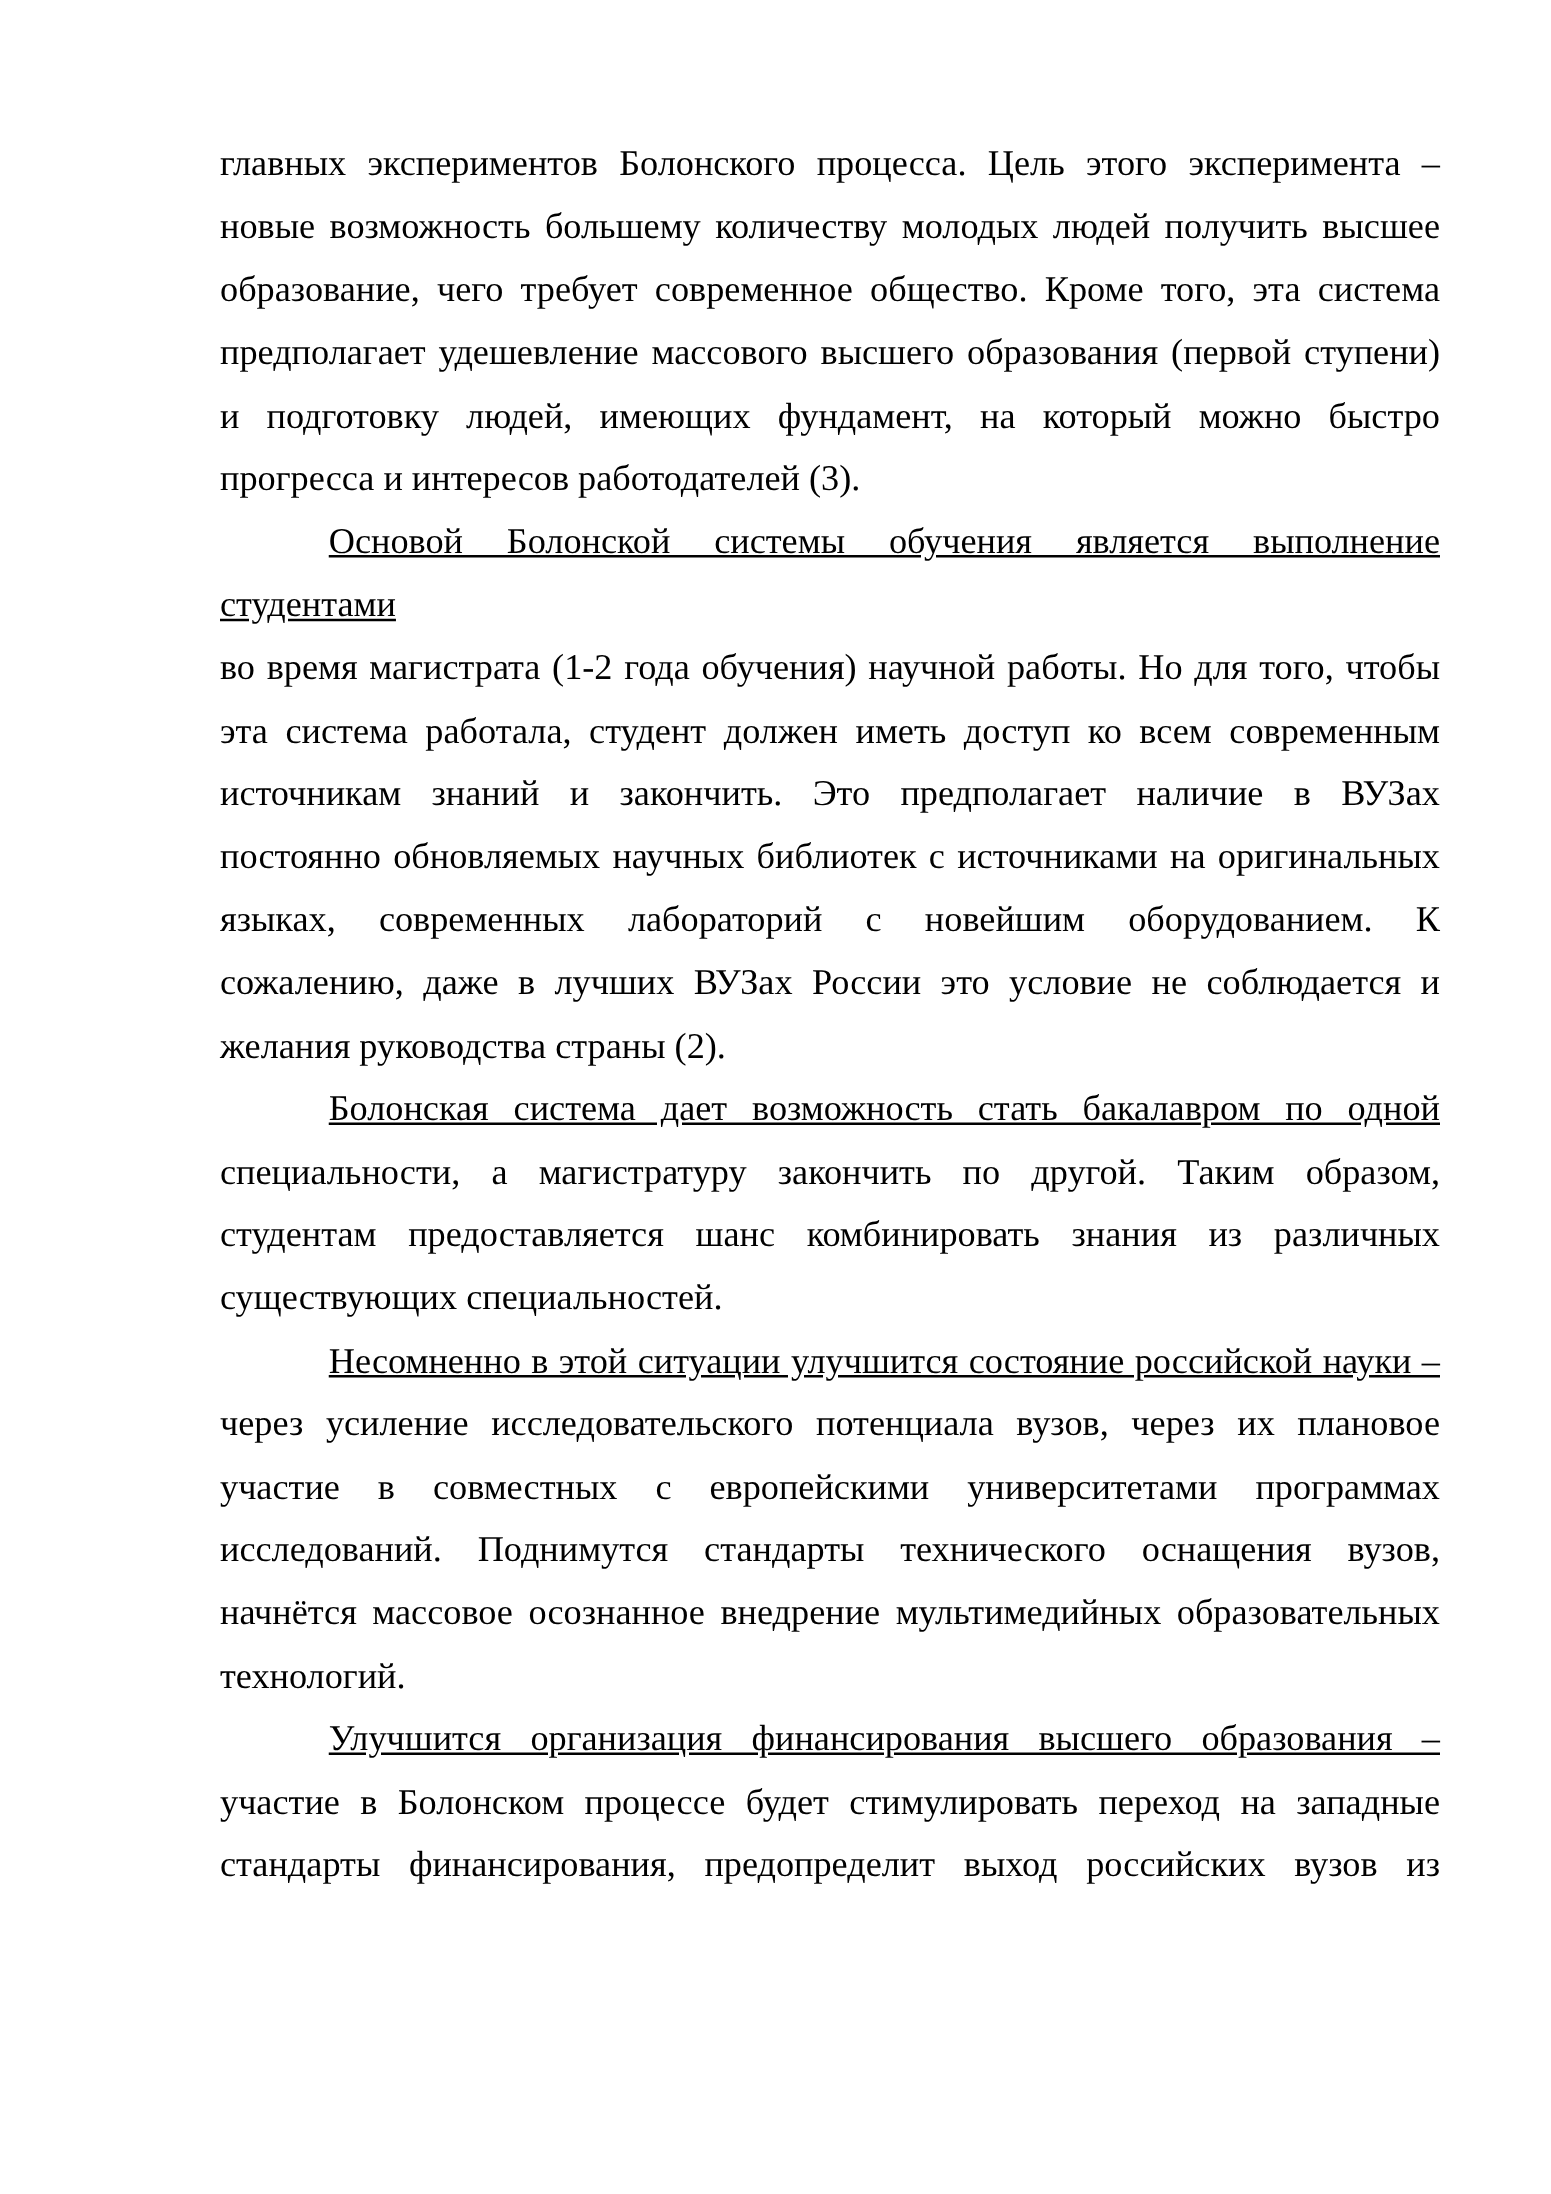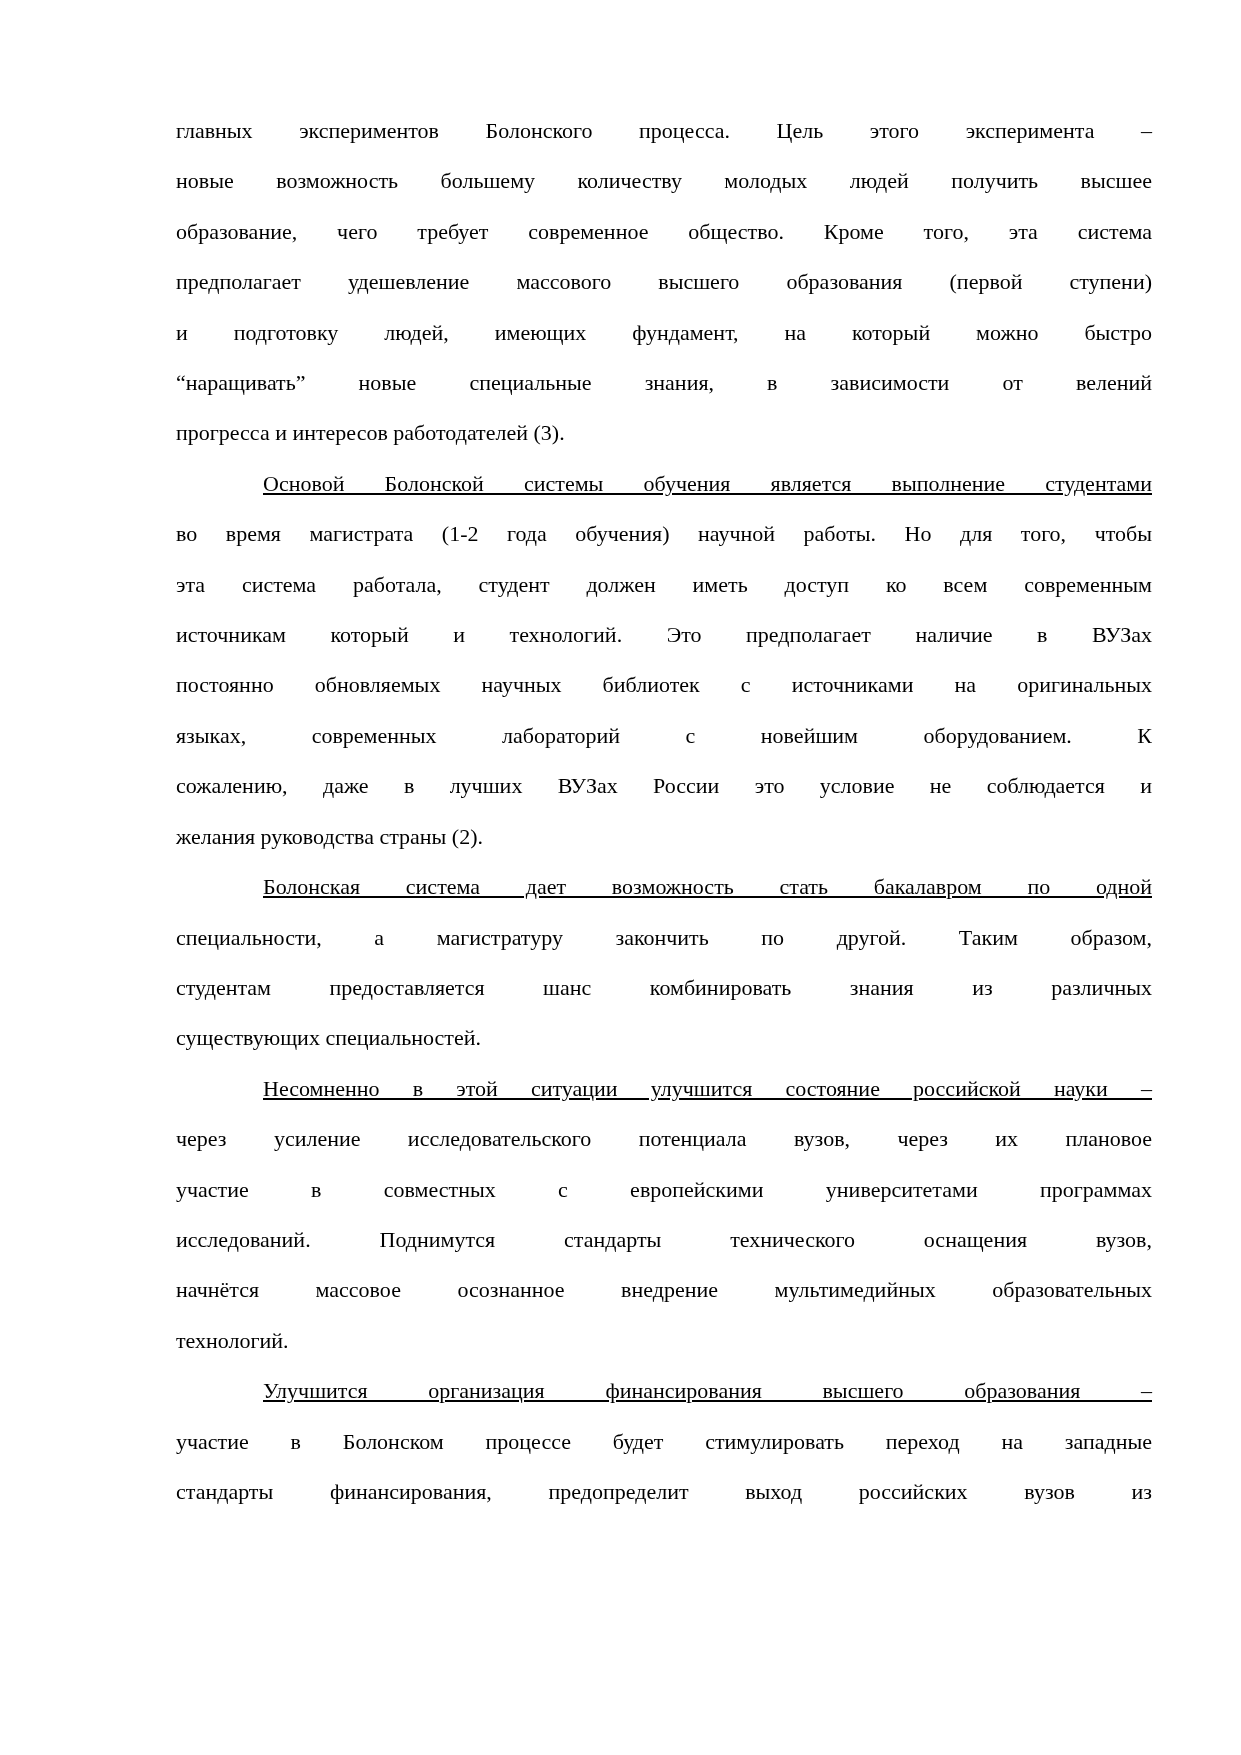--- a/index.html
+++ b/index.html
@@ -5,21 +5,21 @@
   html, body { margin: 0; padding: 0; background: #ffffff; }
   .page {
     position: relative;
     width: 1241px;
     height: 1755px;
     background: #ffffff;
     box-sizing: border-box;
     padding: 106px 89px 0 176px;
     overflow: hidden;
     font-family: "Liberation Serif", "DejaVu Serif", serif;
-    font-size: 22px;
+    font-size: 29px;
     line-height: 50.4px;
     color: #000000;
   }
   .para { margin: 0; }
   .ln {
     text-align: justify;
     text-align-last: justify;
     white-space: normal;
   }
   .ln.end { text-align-last: left; }
@@ -29,29 +29,28 @@
 <body>
 
 <div class="page">
 
   <div class="para">
     <div class="ln">главных экспериментов Болонского процесса. Цель этого эксперимента –</div>
     <div class="ln">новые возможность большему количеству молодых людей получить высшее</div>
     <div class="ln">образование, чего требует современное общество. Кроме того, эта система</div>
     <div class="ln">предполагает удешевление массового высшего образования (первой ступени)</div>
     <div class="ln">и подготовку людей, имеющих фундамент, на который можно быстро</div>
-    <div class="ln">“наращивать” новые специальные знания, в зависимости от велений</div>
     <div class="ln end">прогресса и интересов работодателей (3).</div>
   </div>
 
   <div class="para">
     <div class="ln ind">Основой Болонской системы обучения является выполнение студентами</div>
     <div class="ln">во время магистрата (1-2 года обучения) научной работы. Но для того, чтобы</div>
     <div class="ln">эта система работала, студент должен иметь доступ ко всем современным</div>
-    <div class="ln">источникам который и технологий. Это предполагает наличие в ВУЗах</div>
+    <div class="ln">источникам знаний и закончить. Это предполагает наличие в ВУЗах</div>
     <div class="ln">постоянно обновляемых научных библиотек с источниками на оригинальных</div>
     <div class="ln">языках, современных лабораторий с новейшим оборудованием. К</div>
     <div class="ln">сожалению, даже в лучших ВУЗах России это условие не соблюдается и</div>
     <div class="ln end">желания руководства страны (2).</div>
   </div>
 
   <div class="para">
     <div class="ln ind">Болонская система дает возможность стать бакалавром по одной</div>
     <div class="ln">специальности, а магистратуру закончить по другой. Таким образом,</div>
     <div class="ln">студентам предоставляется шанс комбинировать знания из различных</div>

